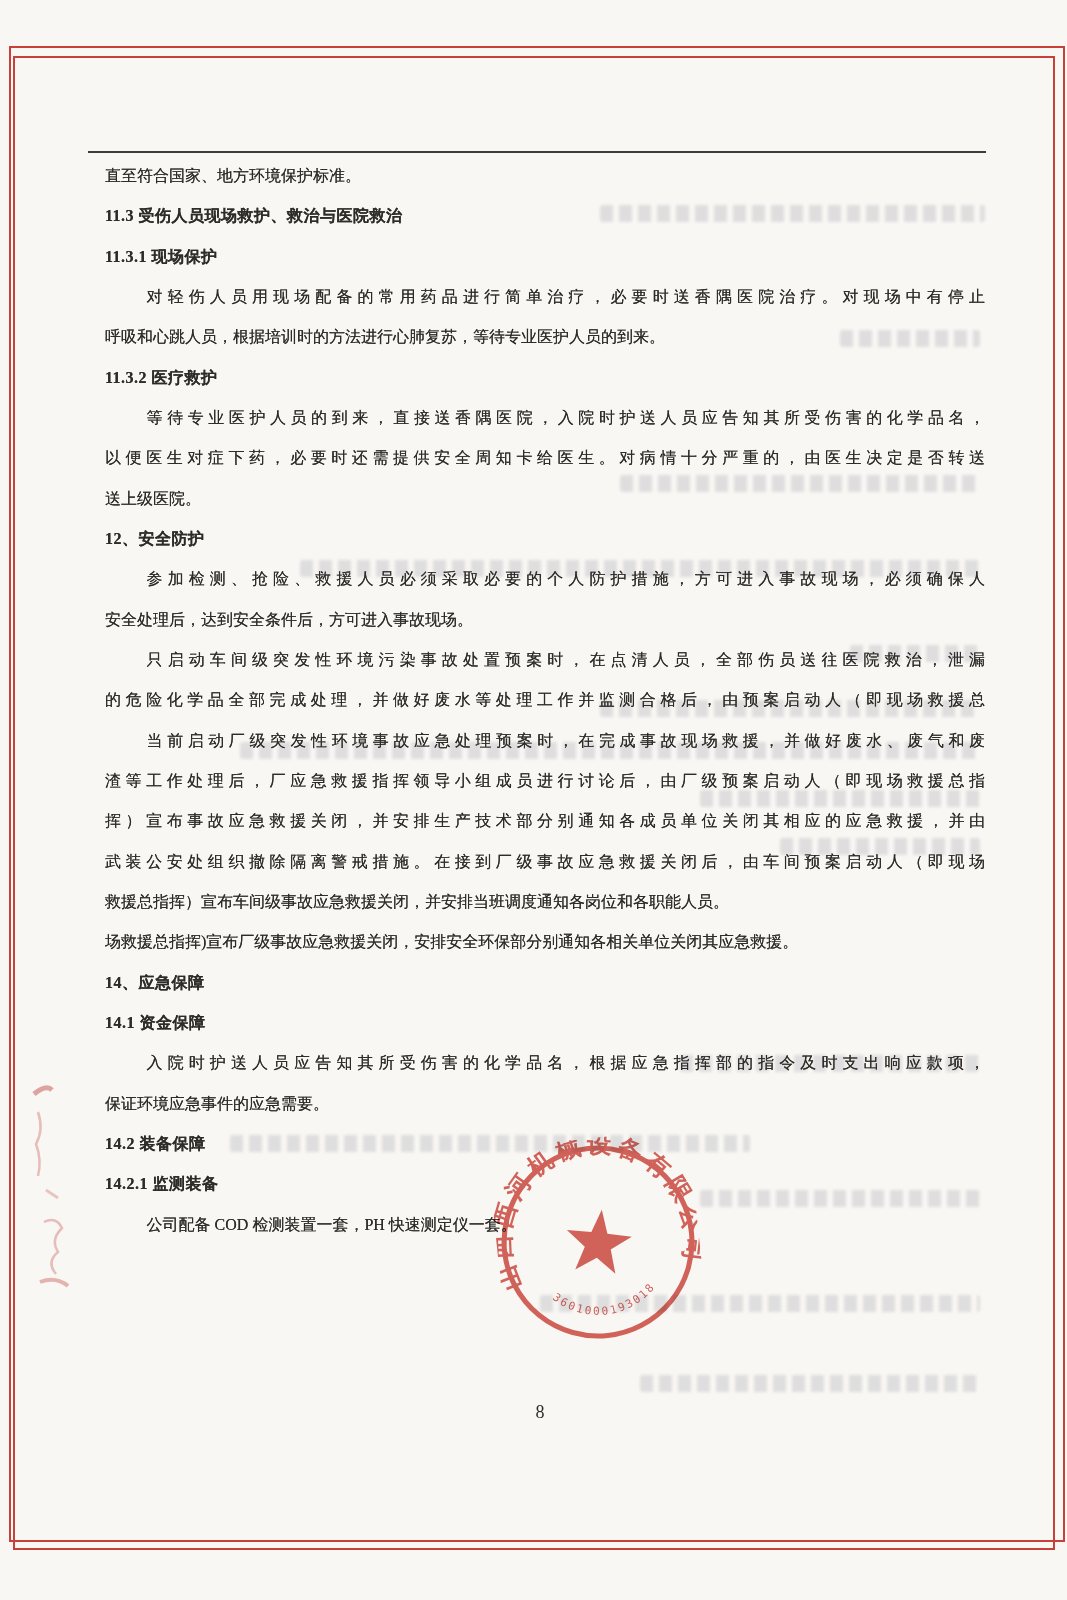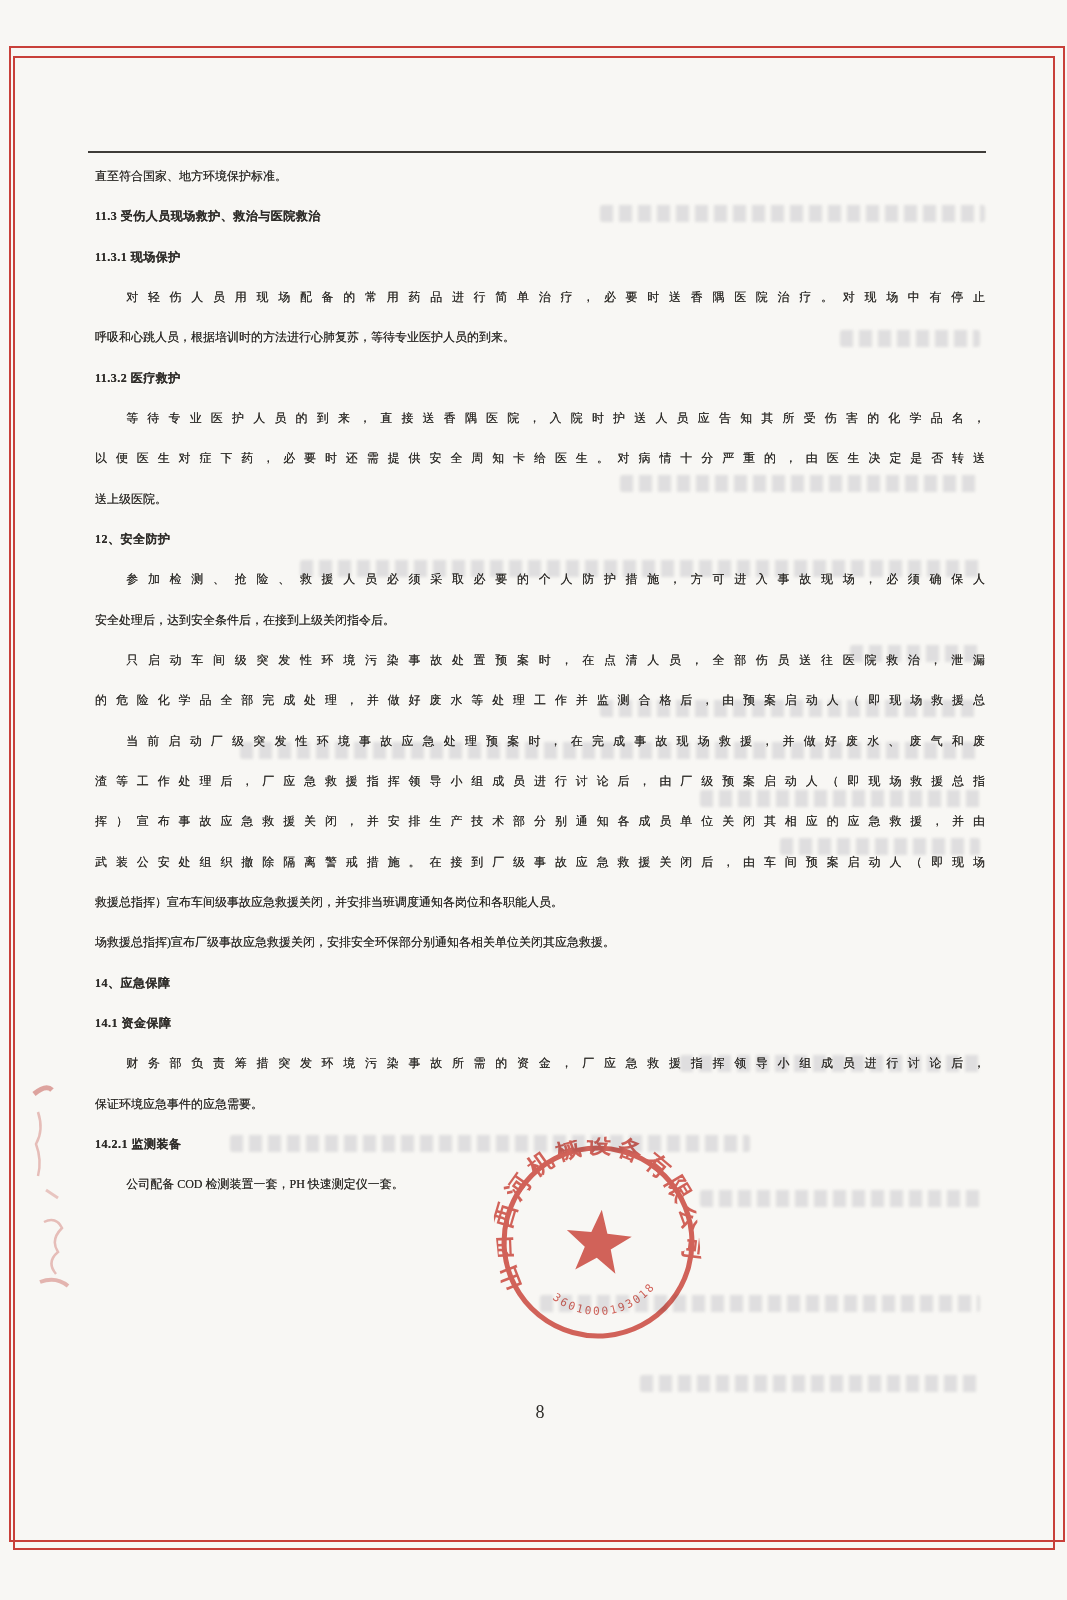--- a/index.html
+++ b/index.html
@@ -10,22 +10,23 @@
   }
   
   .frame{position:absolute;border:2px solid #c8403a;box-sizing:border-box;pointer-events:none;}
   .frame.outer{left:9px;top:46px;width:1056px;height:1496px;}
   .frame.inner{left:13px;top:56px;width:1042px;height:1494px;}
   
   .top-rule{position:absolute;left:88px;top:151px;width:898px;height:2px;background:#3f3c38;}
   
   .doc{position:absolute;left:95px;top:156px;width:890px;color:#2e2c29;}
   .line{
-    height:40.33px;line-height:40.33px;font-size:12px;white-space:nowrap;
+    height:40.33px;line-height:40.33px;font-size:16px;white-space:nowrap;
     text-shadow:0 0 .6px rgba(45,42,38,.85);
+    margin-left:10px;
   }
   .line.fill{white-space:normal;text-align:justify;text-align-last:justify;}
   .line.indent{text-indent:2.6em;font-family:Liberation Serif, serif;}
   .line.h{font-weight:bold;letter-spacing:.5px;}
   .page-num{
     position:absolute;left:95px;top:1402px;width:890px;text-align:center;
     font-size:18px;color:#2e2c29;
   }
   
   .ghost{
@@ -77,33 +78,34 @@
   <div class="line h">11.3 受伤人员现场救护、救治与医院救治</div>
   <div class="line h">11.3.1 现场保护</div>
   <div class="line indent fill">对轻伤人员用现场配备的常用药品进行简单治疗，必要时送香隅医院治疗。对现场中有停止</div>
   <div class="line">呼吸和心跳人员，根据培训时的方法进行心肺复苏，等待专业医护人员的到来。</div>
   <div class="line h">11.3.2 医疗救护</div>
   <div class="line indent fill">等待专业医护人员的到来，直接送香隅医院，入院时护送人员应告知其所受伤害的化学品名，</div>
   <div class="line fill">以便医生对症下药，必要时还需提供安全周知卡给医生。对病情十分严重的，由医生决定是否转送</div>
   <div class="line">送上级医院。</div>
   <div class="line h">12、安全防护</div>
   <div class="line indent fill">参加检测、抢险、救援人员必须采取必要的个人防护措施，方可进入事故现场，必须确保人</div>
-  <div class="line">安全处理后，达到安全条件后，在接到上级关闭指令后。</div>
+  <div class="line">安全处理后，达到安全条件后，方可进入事故现场。</div>
   <div class="line indent fill">只启动车间级突发性环境污染事故处置预案时，在点清人员，全部伤员送往医院救治，泄漏</div>
   <div class="line fill">的危险化学品全部完成处理，并做好废水等处理工作并监测合格后，由预案启动人（即现场救援总</div>
   <div class="line indent fill">当前启动厂级突发性环境事故应急处理预案时，在完成事故现场救援，并做好废水、废气和废</div>
   <div class="line fill">渣等工作处理后，厂应急救援指挥领导小组成员进行讨论后，由厂级预案启动人（即现场救援总指</div>
   <div class="line fill">挥）宣布事故应急救援关闭，并安排生产技术部分别通知各成员单位关闭其相应的应急救援，并由</div>
   <div class="line fill">武装公安处组织撤除隔离警戒措施。在接到厂级事故应急救援关闭后，由车间预案启动人（即现场</div>
   <div class="line">救援总指挥）宣布车间级事故应急救援关闭，并安排当班调度通知各岗位和各职能人员。</div>
   <div class="line">场救援总指挥)宣布厂级事故应急救援关闭，安排安全环保部分别通知各相关单位关闭其应急救援。</div>
   <div class="line h">14、应急保障</div>
   <div class="line h">14.1 资金保障</div>
-  <div class="line indent fill">财务部负责筹措突发环境污染事故所需的资金，厂应急救援指挥领导小组成员进行讨论后，</div>
+  <div class="line indent fill">入院时护送人员应告知其所受伤害的化学品名，根据应急指挥部的指令及时支出响应款项，</div>
   <div class="line">保证环境应急事件的应急需要。</div>
+  <div class="line h">14.2 装备保障</div>
   <div class="line h">14.2.1 监测装备</div>
   <div class="line indent">公司配备 COD 检测装置一套，PH 快速测定仪一套。</div>
 </div>
 
 <div class="page-num">8</div>
 
 <svg class="seal" viewBox="0 0 200 200">
   <circle cx="100" cy="100" r="93" fill="none" stroke="#cf4339" stroke-width="5"></circle>
   <path id="sealArc" d="M 21,135 A 87,87 0 1 1 179,135" fill="none"></path>
   <path id="serialArc" d="M 49,151 A 72,72 0 0 0 151,151" fill="none"></path>

